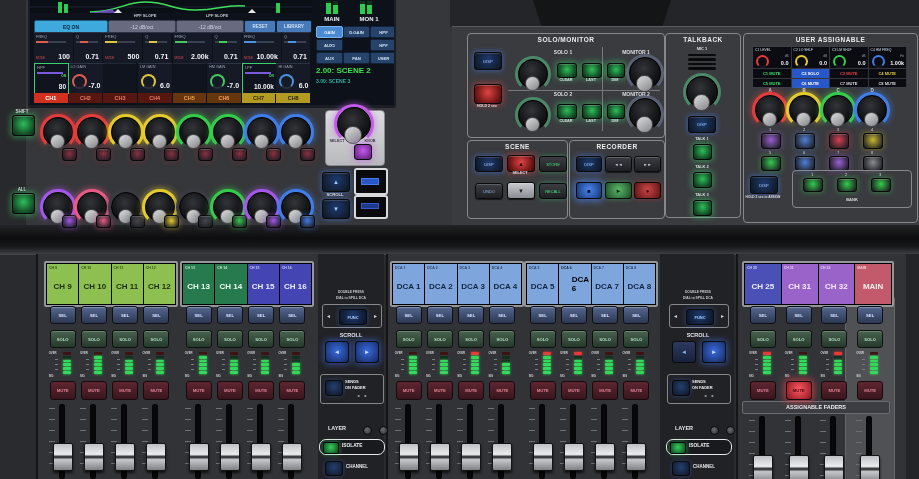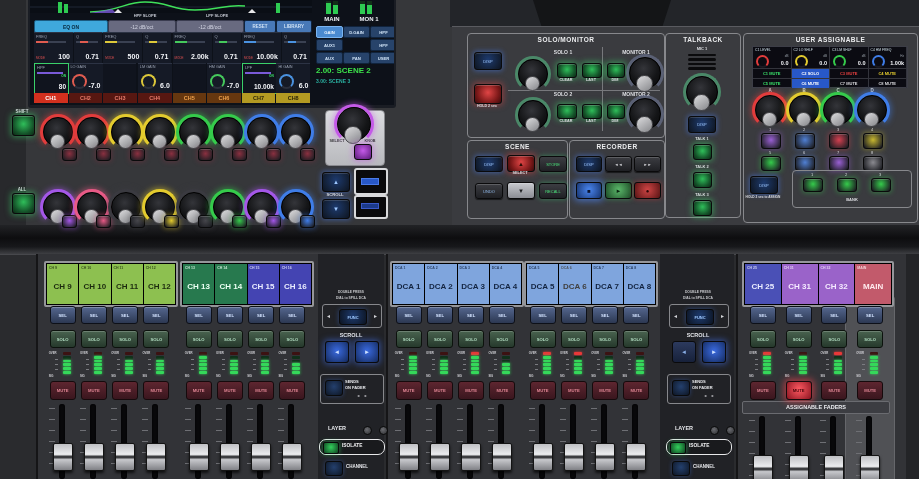--- a/index.html
+++ b/index.html
@@ -952,21 +952,21 @@
         <div style="left: 3px; top: 148px; width: 6px; height: 1px; background: rgb(110, 111, 116); position: absolute;"></div>
         <div style="left: 3px; top: 159px; width: 6px; height: 1px; background: rgb(110, 111, 116); position: absolute;"></div>
         <div style="left: 13px; top: 100px; width: 6px; height: 75px; background: rgb(9, 9, 11); border-radius: 3px; box-shadow: rgb(0, 0, 0) 0px 0px 3px inset; position: absolute;"></div>
         <div class="fcap" style="left: 7px; top: 139px; position: absolute;"></div>
       </div>
       <div style="left: 524px; top: 261px; width: 128px; height: 40px; background: rgb(0, 0, 0); border: 2px solid rgb(149, 150, 154); border-radius: 2px; display: flex; padding: 1px; gap: 1px; position: absolute; box-sizing: content-box;">
         <div style="flex: 1 1 0%; background: rgb(127, 165, 221); color: rgb(19, 36, 64); display: flex; flex-direction: column;">
           <div class="lcd-tag">DCA 5</div>
           <div class="lcd-name">DCA 5</div>
         </div>
-        <div style="flex: 1 1 0%; background: rgb(127, 165, 221); color: #404040; display: flex; flex-direction: column;">
+        <div style="flex: 1 1 0%; background: rgb(127, 165, 221); color: #000000; display: flex; ">
           <div class="lcd-tag">DCA 6</div>
           <div class="lcd-name">DCA 6</div>
         </div>
         <div style="flex: 1 1 0%; background: rgb(127, 165, 221); color: rgb(19, 36, 64); display: flex; flex-direction: column;">
           <div class="lcd-tag">DCA 7</div>
           <div class="lcd-name">DCA 7</div>
         </div>
         <div style="flex: 1 1 0%; background: rgb(127, 165, 221); color: rgb(19, 36, 64); display: flex; flex-direction: column;">
           <div class="lcd-tag">DCA 8</div>
           <div class="lcd-name">DCA 8</div>

